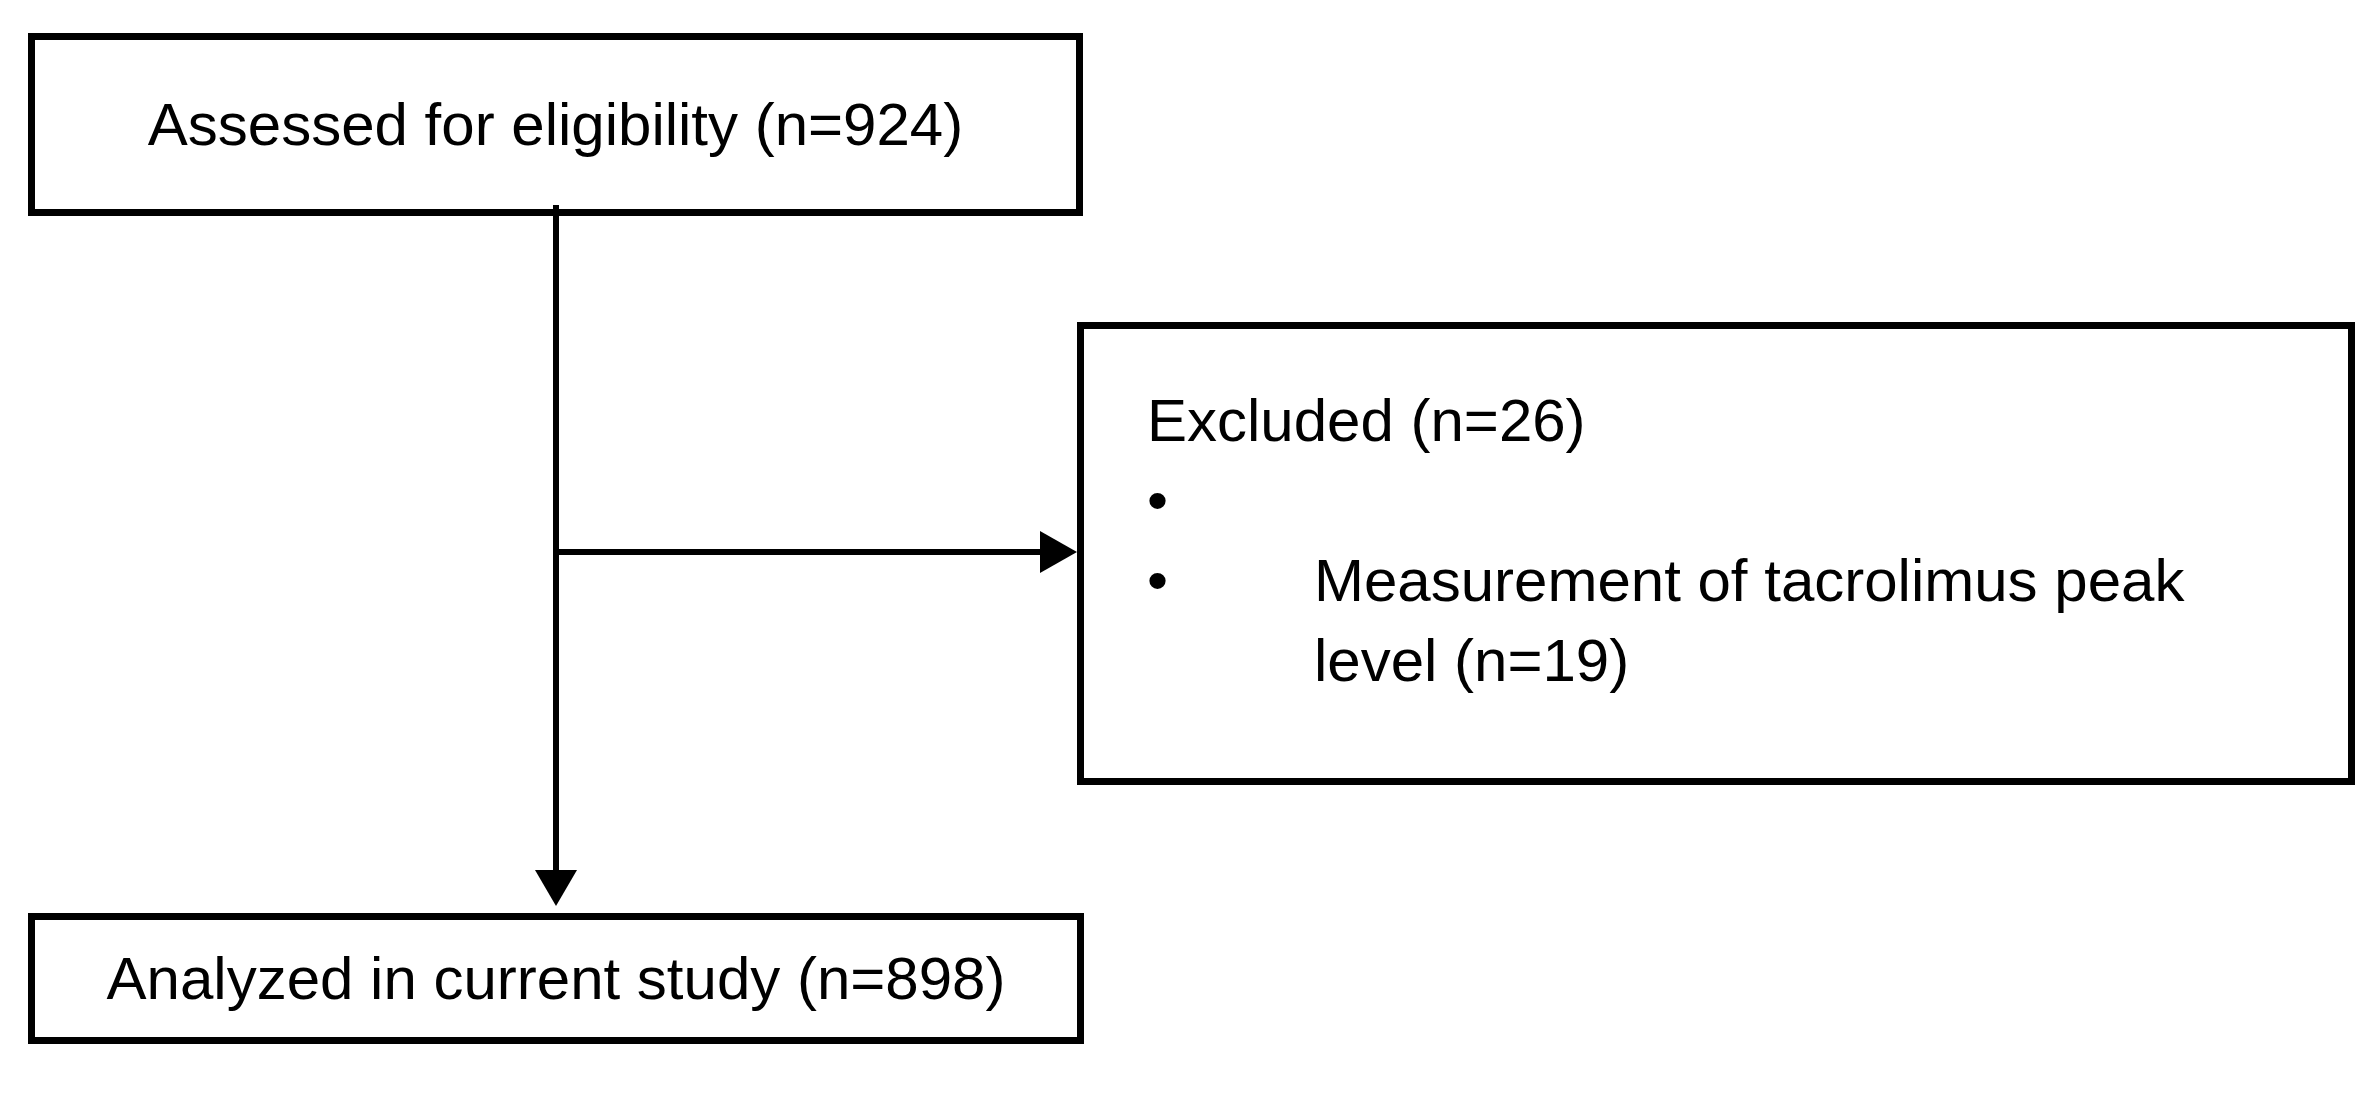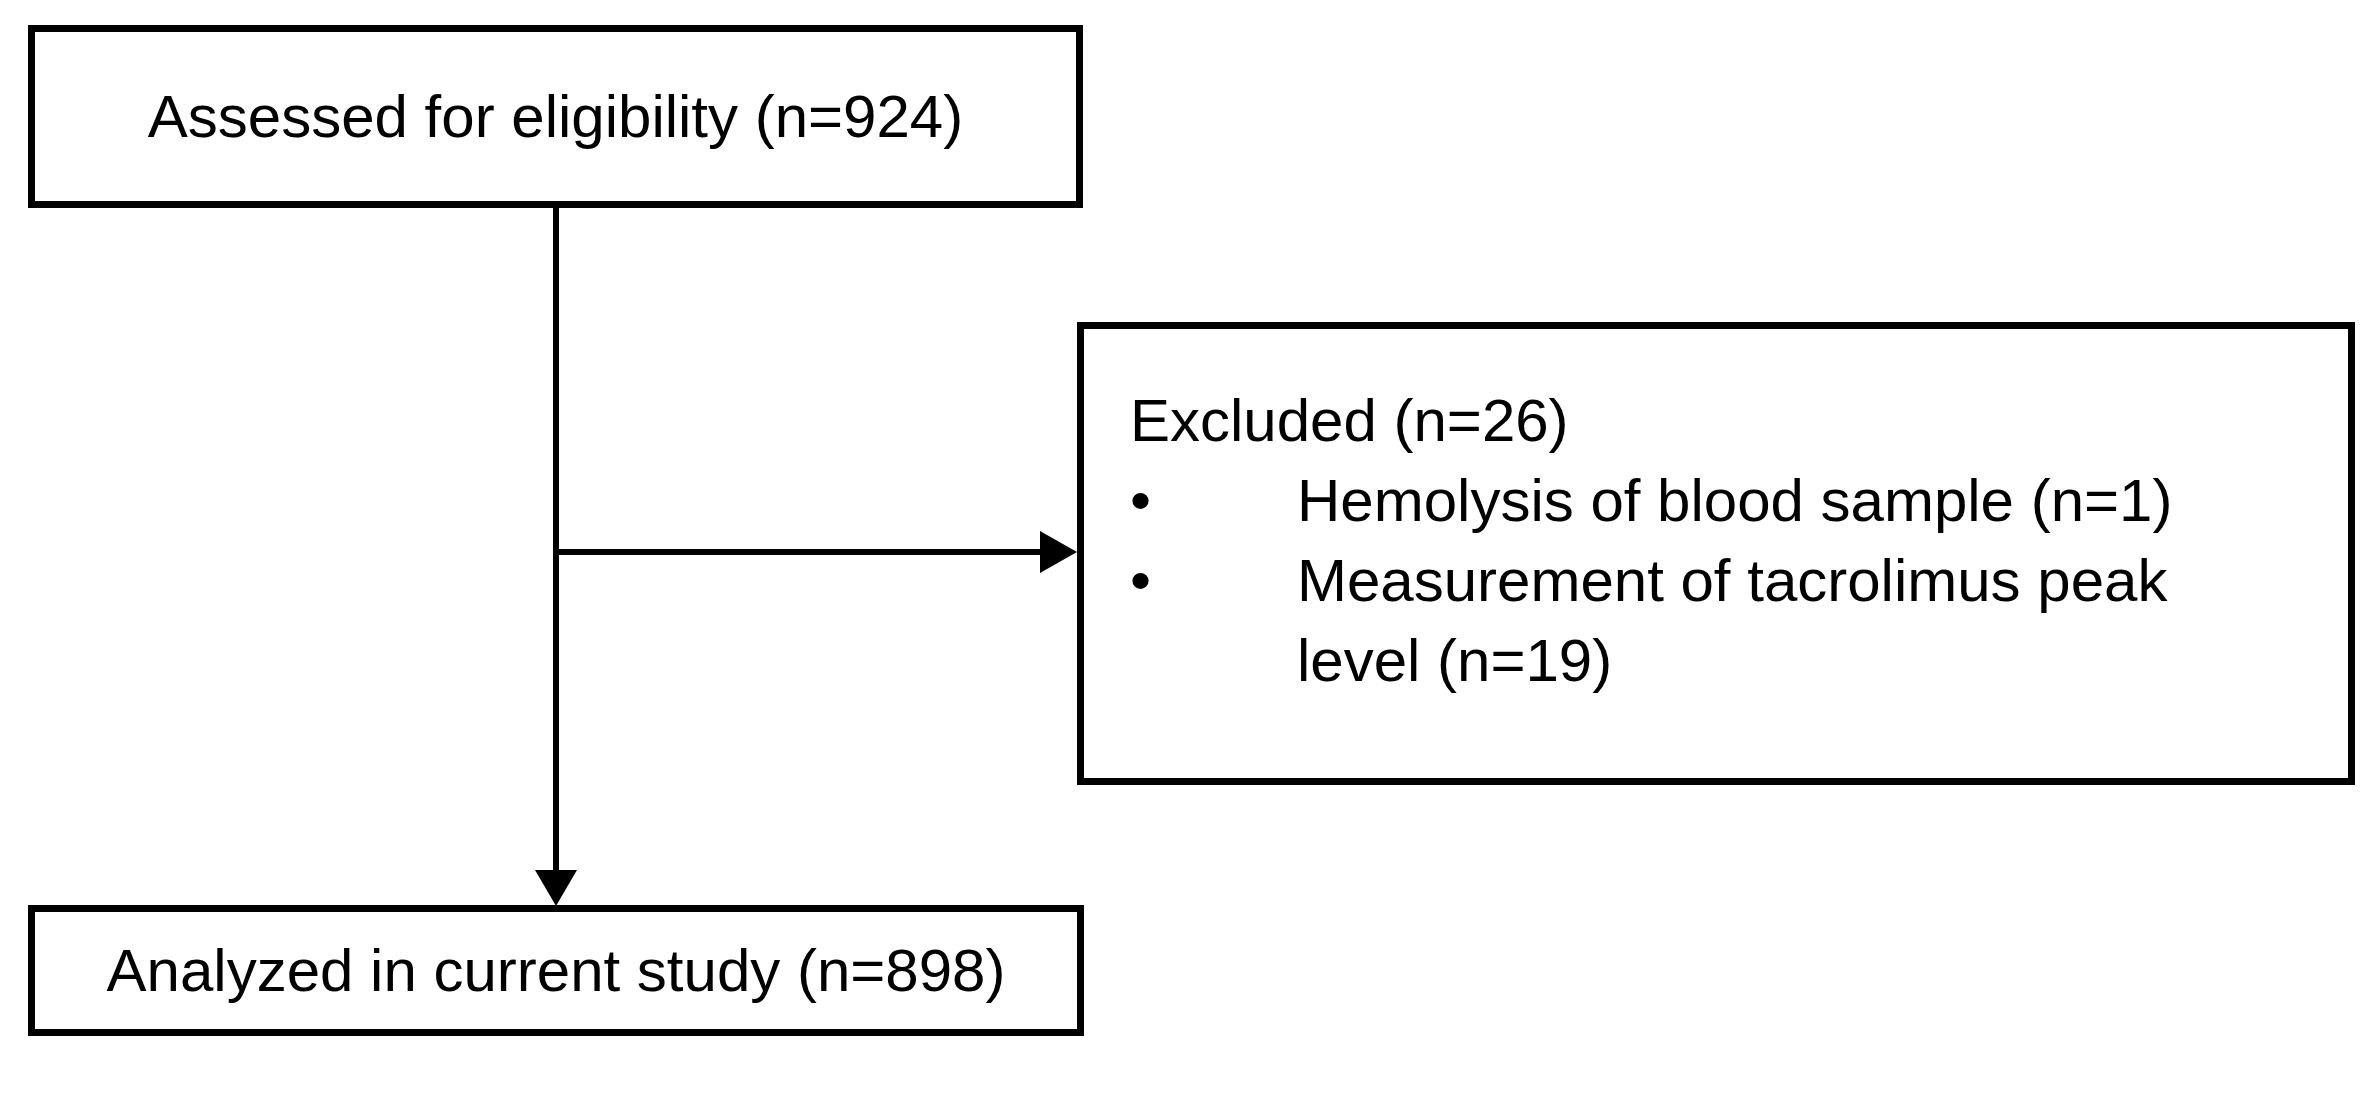--- a/index.html
+++ b/index.html
@@ -16,27 +16,28 @@
   .box {
     position:absolute;
     border:7px solid var(--ink);
     background:var(--bg);
   }
   .label-box {
     display:flex; align-items:center; justify-content:center;
     font-size:60px; line-height:1.2;
     text-align:right;
     white-space:nowrap;
+    margin-top:8px;
   }
   .box-assessed { left:28px;  top:25px;  width:1055px; height:183px; }
   .box-analyzed { left:28px;  top:905px; width:1056px; height:131px; }
   .box-excluded {
     left:1077px; top:322px; width:1278px; height:463px;
     font-size:60px; line-height:80px;
-    padding:52px 30px 0 46px;
+    padding:52px 30px 0 63px;
   }
   .excluded-title { line-height:80px; }
   .bullet-row { display:flex; align-items:flex-start; }
   .bullet-glyph {
     width:167px; flex:0 0 167px;
     font-size:60px; line-height:80px;
   }
   .bullet-text {
     max-width:940px;
     font-size:60px; line-height:80px;
@@ -70,21 +71,20 @@
   <div class="connector line-down"></div>
   <div class="arrowhead arrowhead-down"></div>
 
   <div class="connector line-right"></div>
   <div class="arrowhead arrowhead-right"></div>
 
   <div class="box box-excluded">
     <div class="excluded-title">Excluded (n=26)</div>
     <div class="bullet-row">
       <span class="bullet-glyph">•</span>
-      <span class="bullet-text">Hemolysis of blood sample (n=1)</span>
     </div>
     <div class="bullet-row">
       <span class="bullet-glyph">•</span>
       <span class="bullet-text">Measurement of tacrolimus peak level (n=19)</span>
     </div>
   </div>
 
   <div class="box label-box box-analyzed">
     <span>Analyzed in current study (n=898)</span>
   </div>

